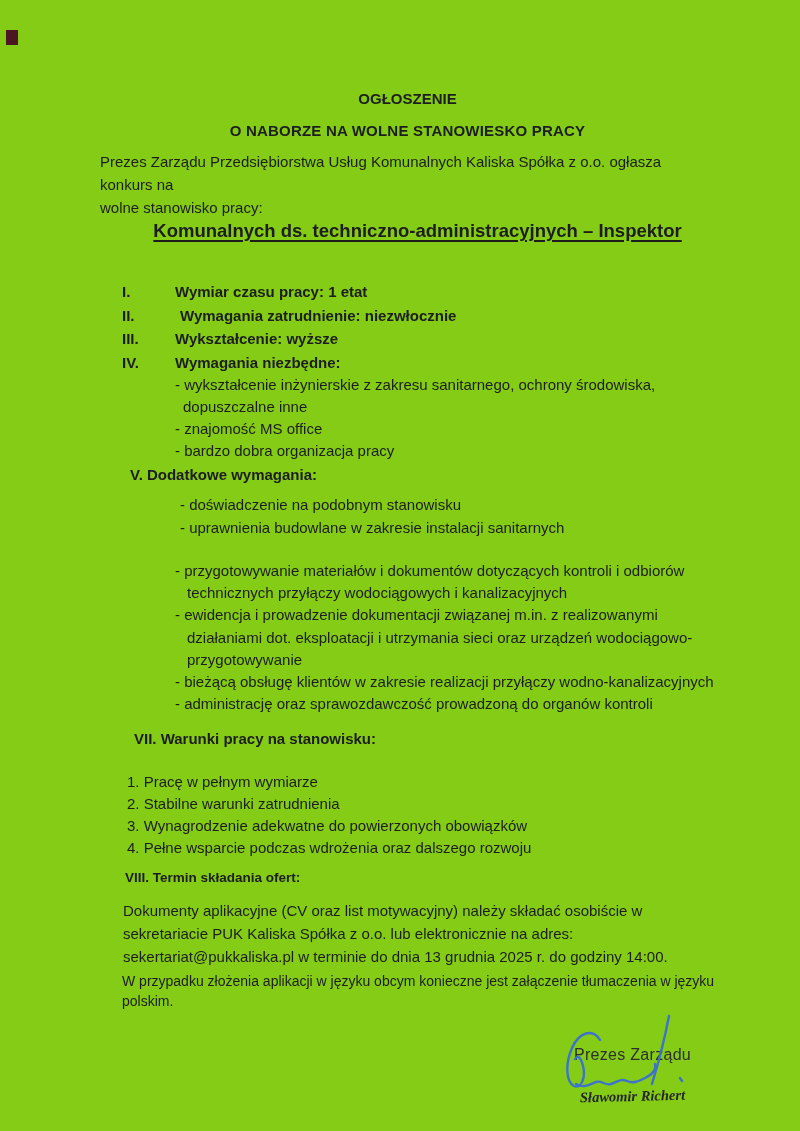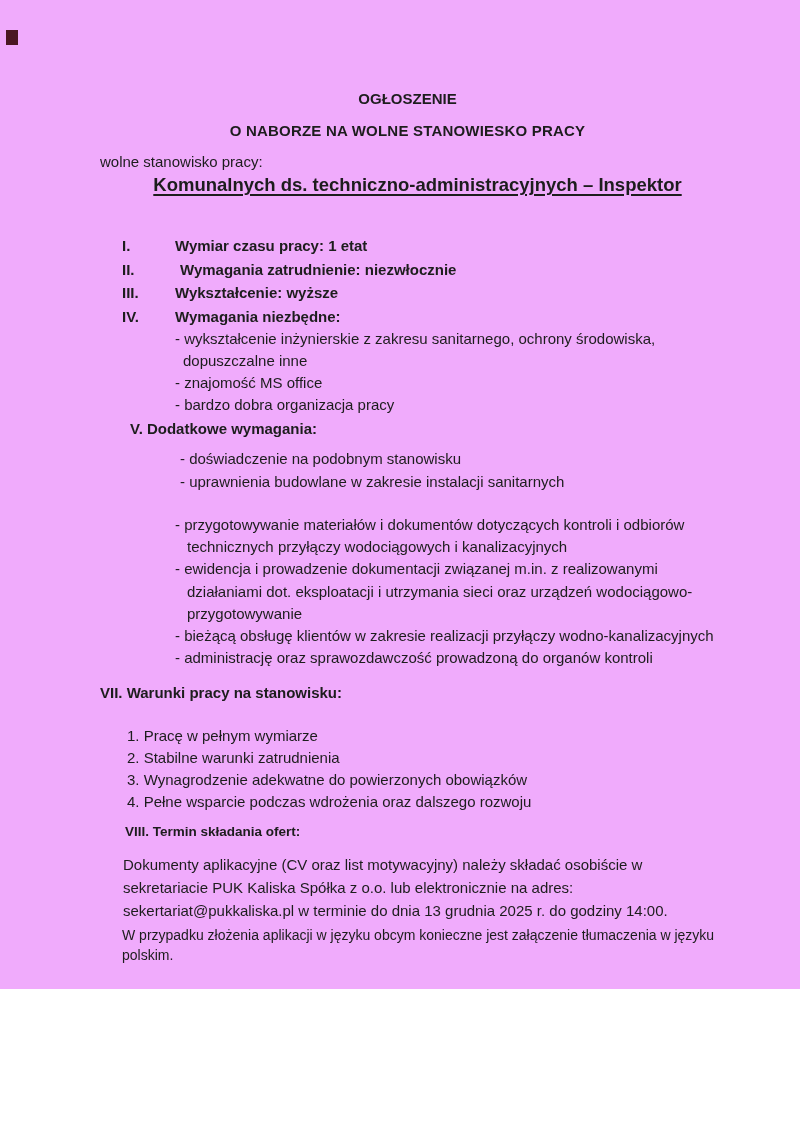--- a/index.html
+++ b/index.html
@@ -1,19 +1,19 @@
 <!DOCTYPE html>
 <html lang="pl"><head>
 <meta charset="utf-8">
 <style>
   html,body{margin:0;padding:0;background:#ffffff;}
   .page{
     position:relative;
-    width:800px;height:989px;
-    background:#f0abfc;
+    width:800px;height:1131px;
+    background:#84cc16;
     overflow:hidden;
     font-family:"Liberation Sans", sans-serif;
     color:#1d1d1d;
   }
   .content{padding:0 85px 0 100px;}
 
   .doc-h{font-weight:bold;font-size:15px;line-height:16px;text-align:center;}
   .h1{margin-top:91px;}
   .h2{margin-top:16px;letter-spacing:.2px;}
 
@@ -33,21 +33,21 @@
   .sublist{font-size:15px;line-height:22px;}
   .sub4{margin-left:75px;}
   .cont{padding-left:8px;}
   .cont-wide{padding-left:12px;}
 
   .sec-head{font-size:15px;line-height:16px;font-weight:bold;}
   .v-head{margin-top:5px;margin-left:30px;}
   .v-items{margin-top:10px;margin-left:80px;font-size:15px;line-height:23px;}
   .vi-head{margin-top:15px;margin-left:22px;}
   .vi-lines{margin-top:21px;margin-left:75px;font-size:15px;line-height:22.2px;}
-  .vii-head{margin-top:16px;margin-left:0;}
+  .vii-head{margin-top:16px;margin-left:34px;}
   .numbered{margin-top:24px;margin-left:27px;font-size:15px;line-height:21.8px;}
   .viii-head{margin-top:11px;margin-left:25px;font-size:13.5px;line-height:15px;font-weight:bold;}
   .doc-par{margin-top:14px;margin-left:23px;font-size:15px;line-height:23.2px;}
   .note-par{margin-top:3px;margin-left:22px;font-size:14px;line-height:20px;}
 
   .signature{position:absolute;left:545px;top:1008px;width:175px;height:112px;}
   .sig-role{position:absolute;top:38px;left:0;width:100%;text-align:center;
     font-size:16px;letter-spacing:.3px;color:#2e2e2e;}
   .sig-name{position:absolute;top:80px;left:0;width:100%;text-align:center;
     font-family:"Liberation Serif", serif;font-style:italic;font-weight:bold;
@@ -61,20 +61,21 @@
 
 <div class="page">
   <div class="scan-artifact" style="background:#4a1722;"></div>
 
   <div class="content">
 
     <div class="doc-h h1">OGŁOSZENIE</div>
     <div class="doc-h h2">O NABORZE NA WOLNE STANOWIESKO PRACY</div>
 
     <div class="intro">
+      <div>Prezes Zarządu Przedsiębiorstwa Usług Komunalnych Kaliska Spółka z o.o. ogłasza konkurs na</div>
       <div>wolne stanowisko pracy:</div>
     </div>
 
     <div class="pos-title">Komunalnych ds. techniczno-administracyjnych – Inspektor</div>
 
     <div class="roman">
       <div class="row">
         <span class="num">I.</span>
         <span class="txt">Wymiar czasu pracy: 1 etat</span>
       </div>

